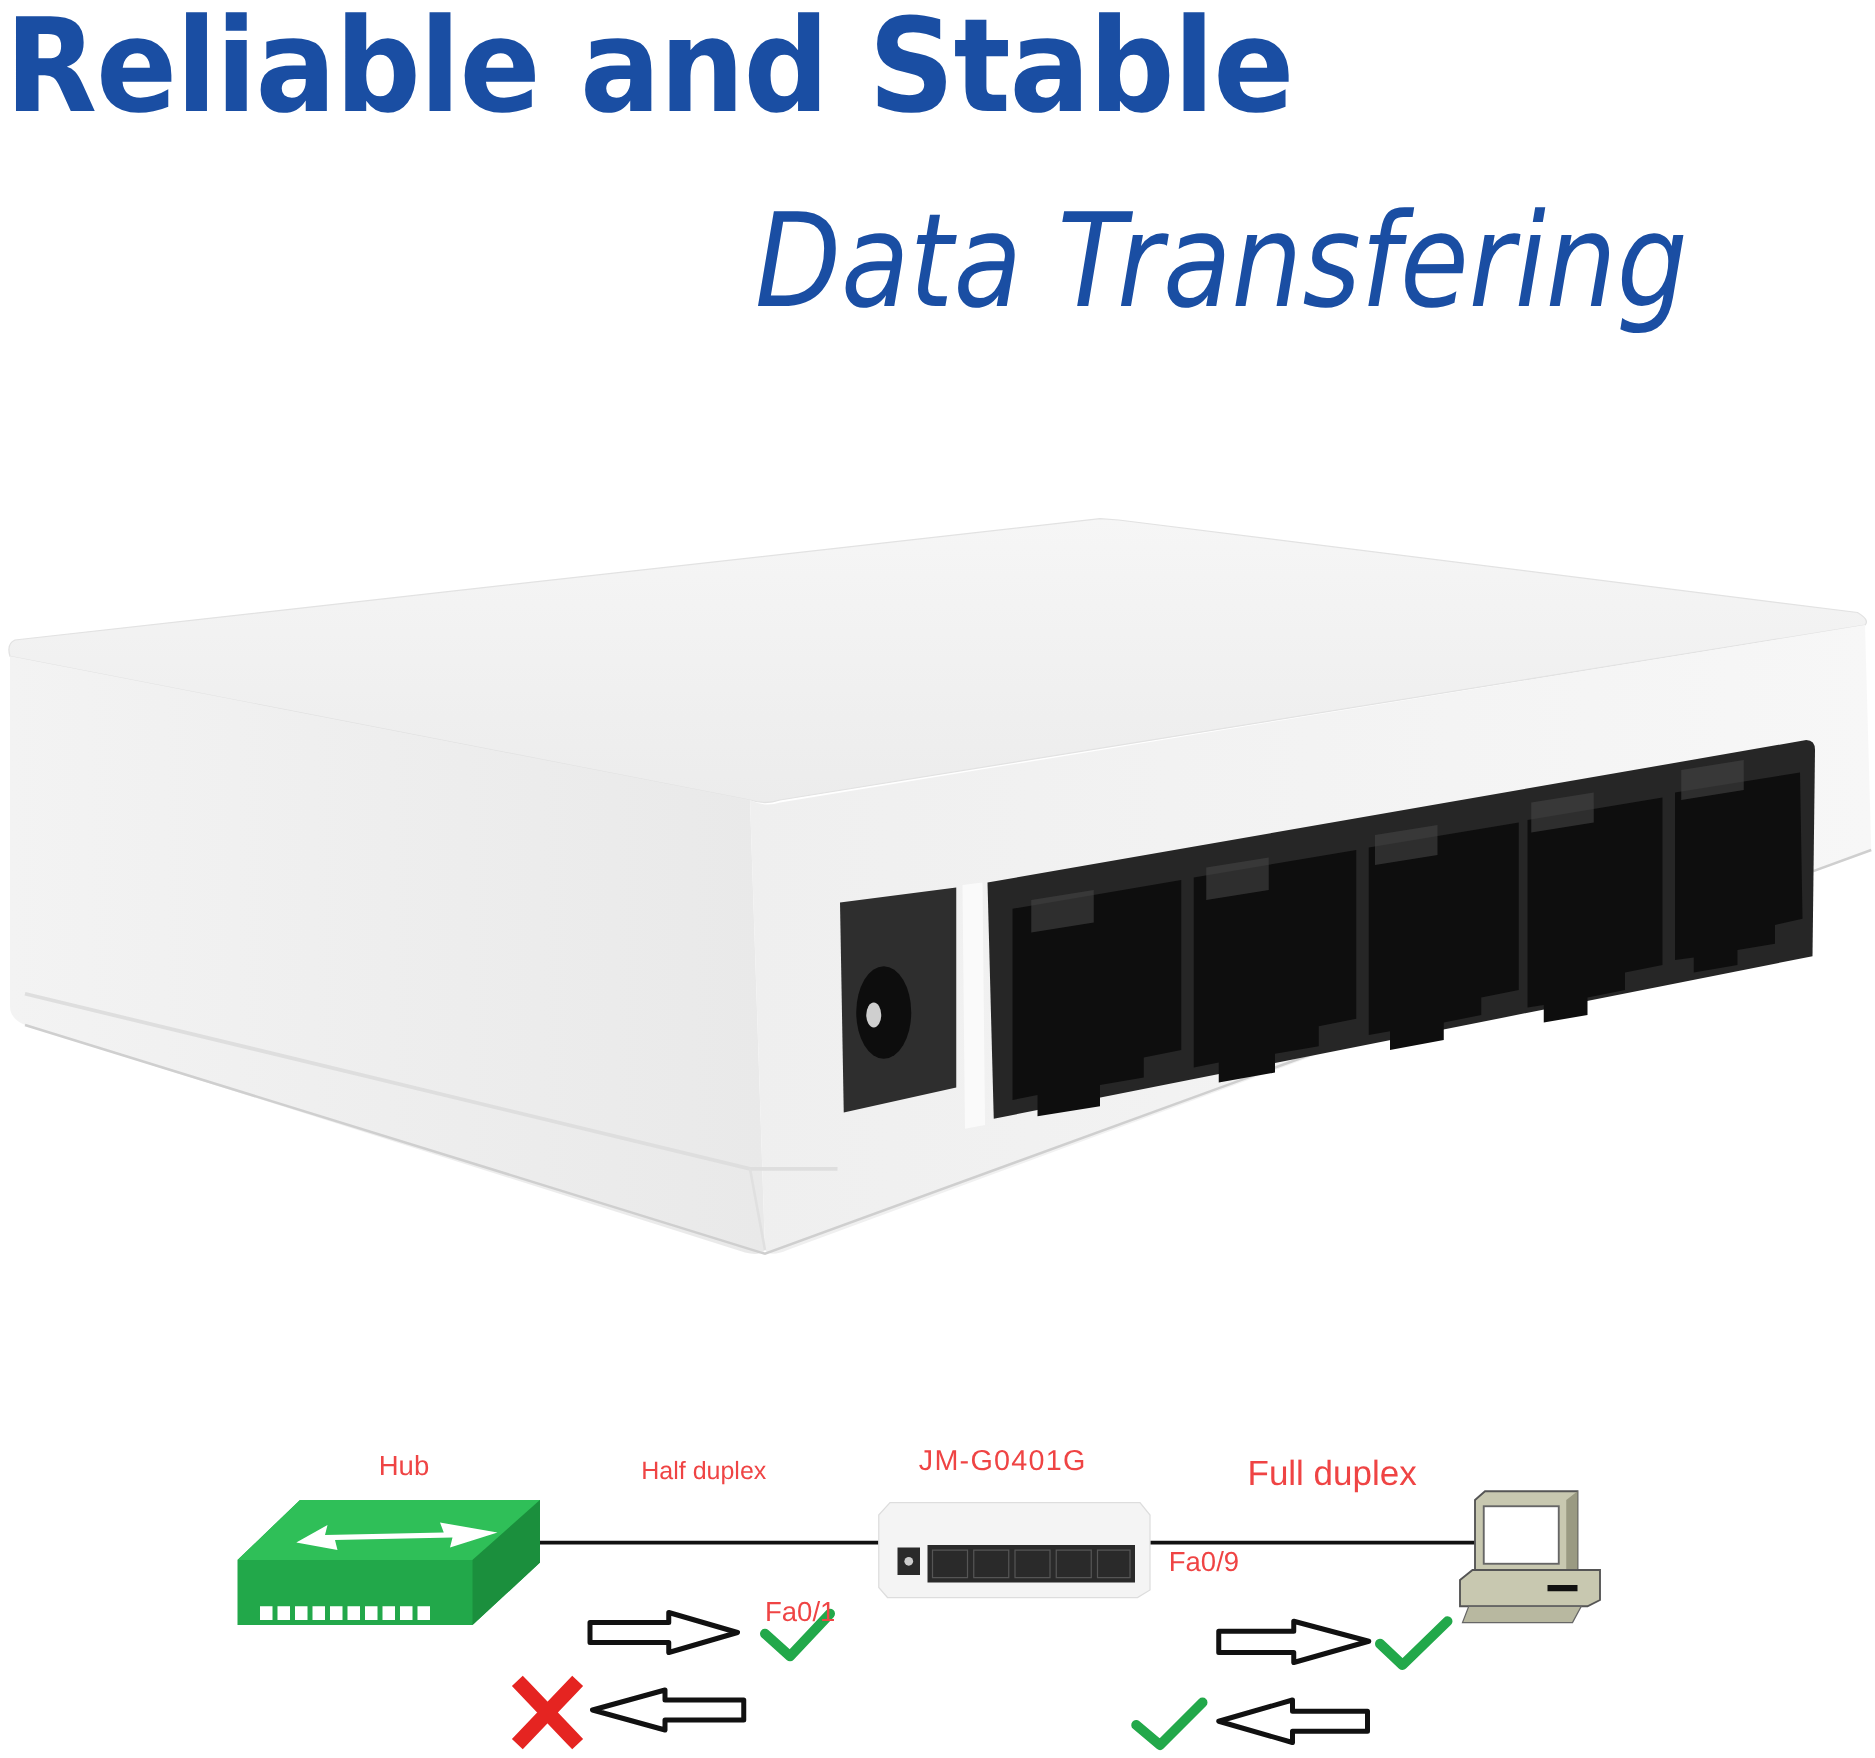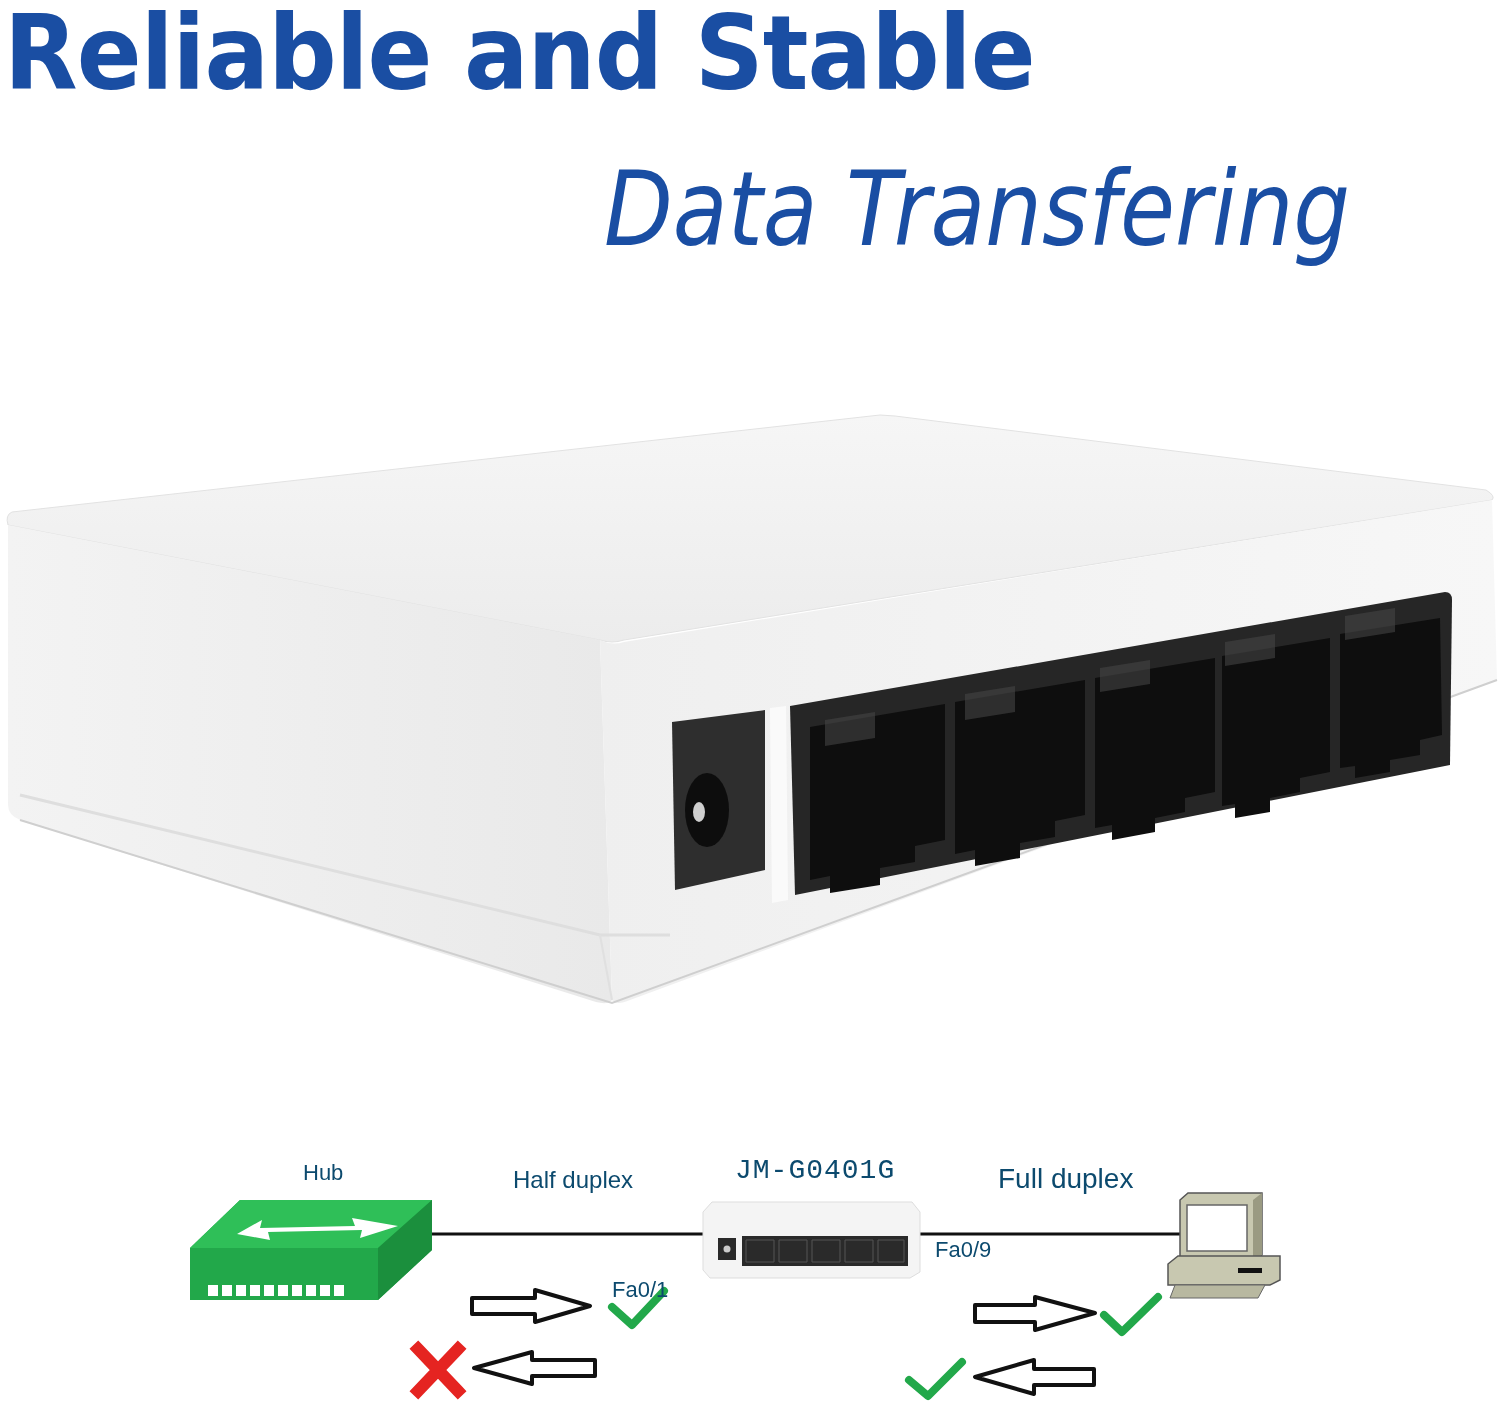--- a/index.html
+++ b/index.html
@@ -11,24 +11,24 @@
       transform: scaleX(0.92); transform-origin: left top;
     }
     .headline-2 {
       position: absolute; left: 604px; top: 148px;
       font-family: "DejaVu Sans", sans-serif; font-style: italic; font-weight: normal;
       font-size: 104px; color: #1a4ea3; white-space: nowrap;
       transform: scaleX(0.86); transform-origin: left top;
     }
     .product { position: absolute; left: 0; top: 400px; width: 1500px; height: 620px; }
     .diagram { position: absolute; left: 0; top: 1140px; width: 1500px; height: 266px; }
-    .lbl { position: absolute; font-family: "Liberation Sans", sans-serif; color: #0c4a6e; white-space: nowrap; }
+    .lbl { position: absolute; font-family: "Liberation Sans", sans-serif; color: #ef4444; white-space: nowrap; }
     .lbl-hub { left: 303px; top: 1160px; font-size: 22px; }
-    .lbl-half { left: 513px; top: 1166px; font-size: 24px; }
-    .lbl-model { left: 735px; top: 1155px; font-size: 28px; letter-spacing: 1px; font-family: Liberation Mono, monospace; }
+    .lbl-half { left: 513px; top: 1166px; font-size: 20px; }
+    .lbl-model { left: 735px; top: 1155px; font-size: 23px; letter-spacing: 1px; }
     .lbl-full { left: 998px; top: 1163px; font-size: 28px; }
     .lbl-fa01 { left: 612px; top: 1239px; font-size: 22px; margin-top: 38px; }
     .lbl-fa02 { left: 935px; top: 1237px; font-size: 22px; }
   </style>
 </head>
 <body>
 
 <div class="headline-1">Reliable and Stable</div>
 <div class="headline-2">Data Transfering</div>
 

